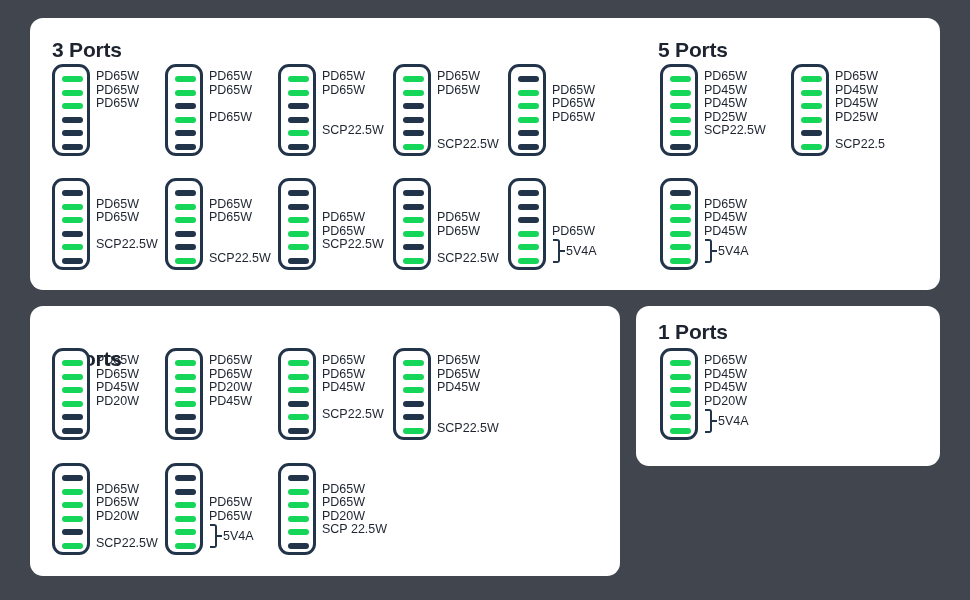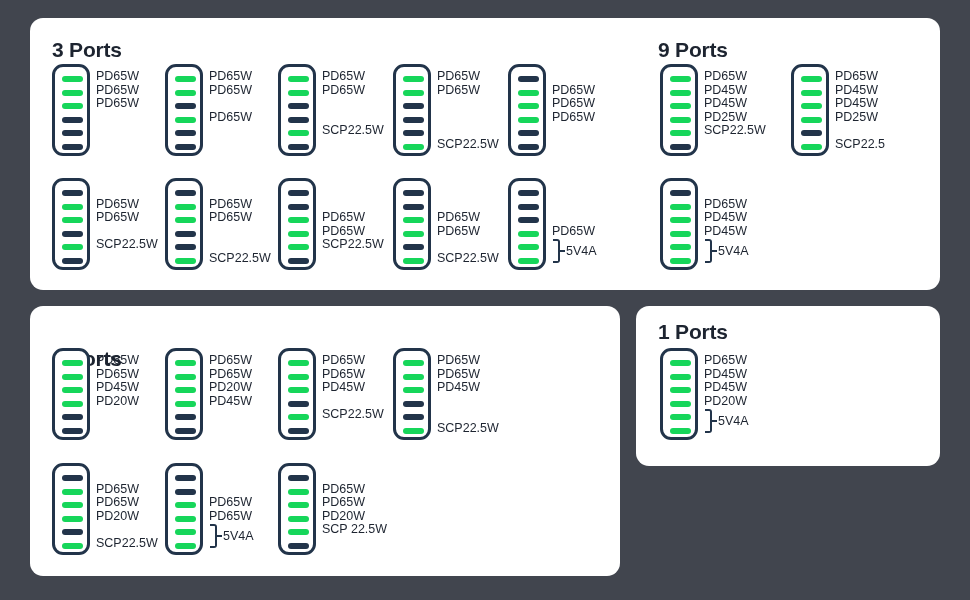--- a/index.html
+++ b/index.html
@@ -231,21 +231,21 @@
           <div class="slot on" style="top: 63.4px;"></div>
           <div class="slot on" style="top: 77px;"></div>
         </div>
         <div class="lbl" style="top: 46.8px;">PD65W</div>
         <div class="bracket" style="top: 61.4px; height: 23.6px;"></div>
         <div class="bracket-tick" style="left: 52px; top: 72.2px;"></div>
         <div class="lbl" style="left: 58px; top: 67.2px;">5V4A</div>
       </div>
     </div>
     <div class="panel" style="left: 636px; top: 18px; width: 304px; height: 272px;">
-      <div class="panel-title" style="left: 22px; top: 20px;">9 Ports</div>
+      <div class="panel-title" style="left: 22px; top: 20px;">5 Ports</div>
       <div class="device" style="left: 24px; top: 46px;">
         <div class="body">
           <div class="slot on" style="top: 9px;"></div>
           <div class="slot on" style="top: 22.6px;"></div>
           <div class="slot on" style="top: 36.2px;"></div>
           <div class="slot on" style="top: 49.8px;"></div>
           <div class="slot on" style="top: 63.4px;"></div>
           <div class="slot" style="top: 77px;"></div>
         </div>
         <div class="lbl" style="top: 6px;">PD65W</div>

